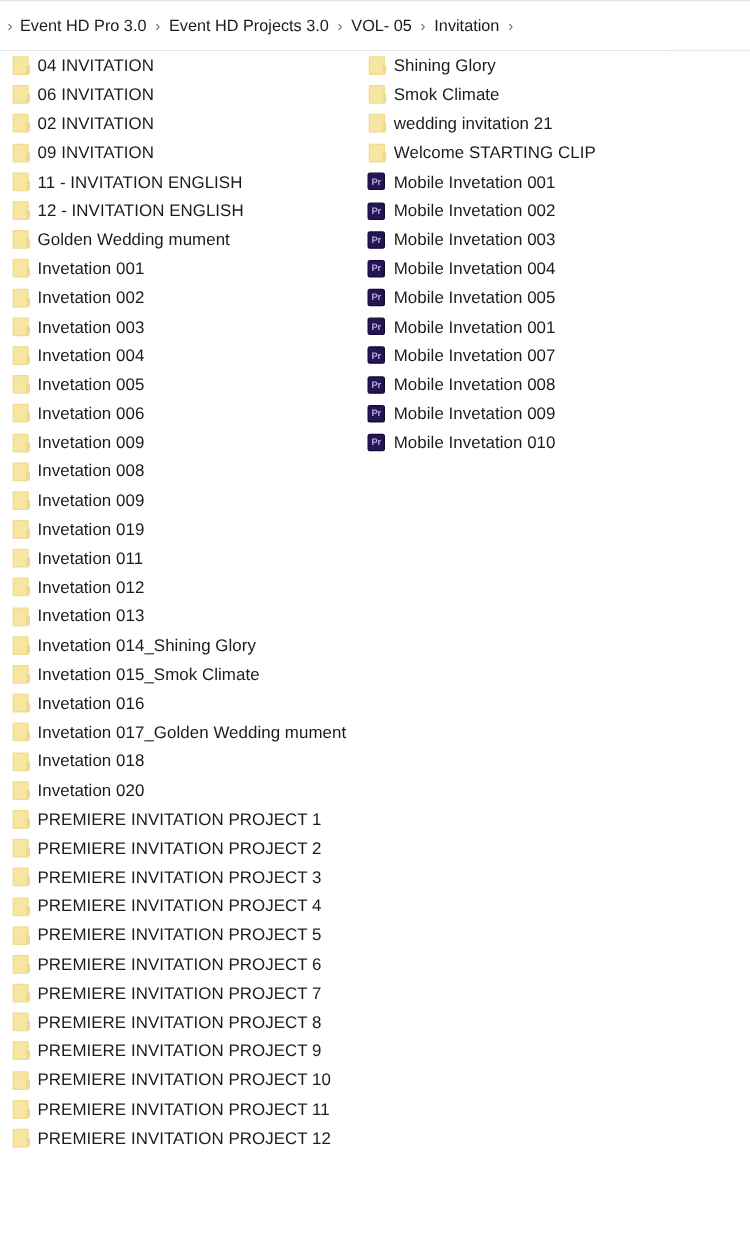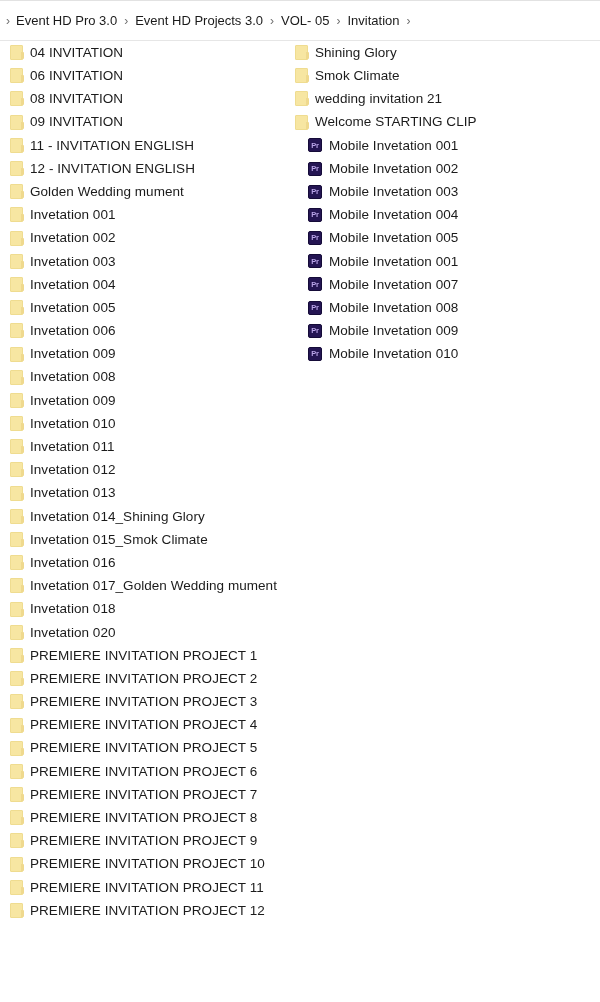--- a/index.html
+++ b/index.html
@@ -113,21 +113,21 @@
   .icon-pr {
     width: 14px;
     height: 14px;
     background: #241553;
     border: 1px solid #150b38;
     border-radius: 2px;
     box-sizing: border-box;
     display: flex;
     align-items: center;
     justify-content: center;
-    margin-left: 15px;
+    margin-left: 1px;
   }
   .icon-pr-text {
     font-family: "Liberation Sans", sans-serif;
     font-size: 7.5px;
     font-weight: bold;
     color: #b9a4e8;
     line-height: 1;
     letter-spacing: -0.2px;
   }
 </style>
@@ -151,21 +151,21 @@
       <div class="file-row">
         <span class="icon icon-folder"></span>
         <span class="file-label">04 INVITATION</span>
       </div>
       <div class="file-row">
         <span class="icon icon-folder"></span>
         <span class="file-label">06 INVITATION</span>
       </div>
       <div class="file-row">
         <span class="icon icon-folder"></span>
-        <span class="file-label">08  INVITATION</span>
+        <span class="file-label">02  INVITATION</span>
       </div>
       <div class="file-row">
         <span class="icon icon-folder"></span>
         <span class="file-label">09 INVITATION</span>
       </div>
       <div class="file-row">
         <span class="icon icon-folder"></span>
         <span class="file-label">11 -  INVITATION ENGLISH</span>
       </div>
       <div class="file-row">
@@ -207,21 +207,21 @@
       <div class="file-row">
         <span class="icon icon-folder"></span>
         <span class="file-label">Invetation 008</span>
       </div>
       <div class="file-row">
         <span class="icon icon-folder"></span>
         <span class="file-label">Invetation 009</span>
       </div>
       <div class="file-row">
         <span class="icon icon-folder"></span>
-        <span class="file-label">Invetation 010</span>
+        <span class="file-label">Invetation 019</span>
       </div>
       <div class="file-row">
         <span class="icon icon-folder"></span>
         <span class="file-label">Invetation 011</span>
       </div>
       <div class="file-row">
         <span class="icon icon-folder"></span>
         <span class="file-label">Invetation 012</span>
       </div>
       <div class="file-row">

